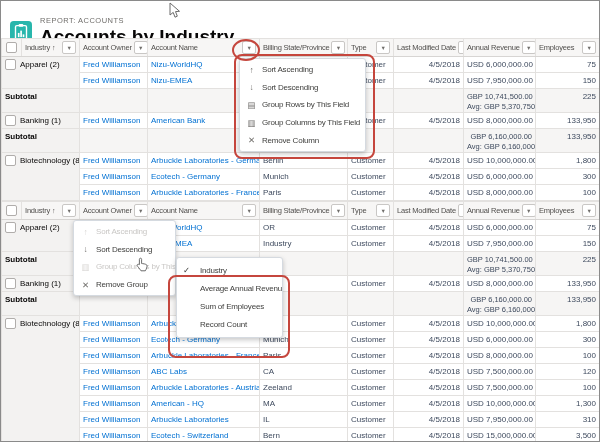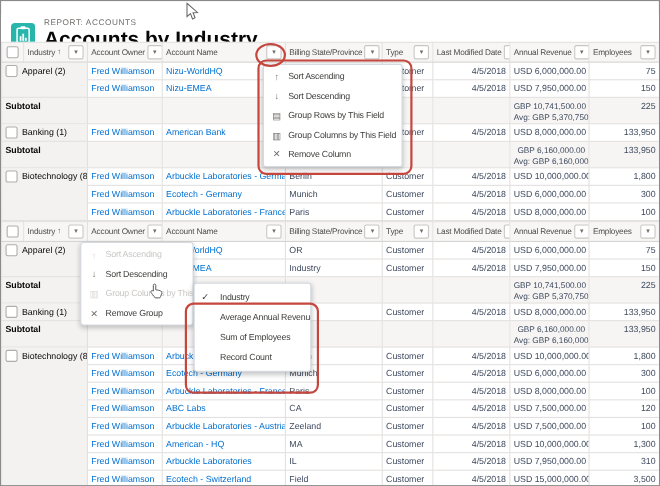--- a/index.html
+++ b/index.html
@@ -492,21 +492,21 @@
           <td><a class="lnk" href="#">Arbuckle Laboratories</a></td>
           <td>IL</td>
           <td>Customer</td>
           <td class="num">4/5/2018</td>
           <td class="num">USD 7,950,000.00</td>
           <td class="num">310</td>
         </tr>
         <tr class="data">
           <td><a class="lnk" href="#">Fred Williamson</a></td>
           <td><a class="lnk" href="#">Ecotech - Switzerland</a></td>
-          <td>Field</td>
+          <td>Bern</td>
           <td>Customer</td>
           <td class="num">4/5/2018</td>
           <td class="num">USD 15,000,000.00</td>
           <td class="num">3,500</td>
         </tr>
       </tbody>
     </table>
 
   <div class="menu" id="menu-top">
       <div class="mi">

